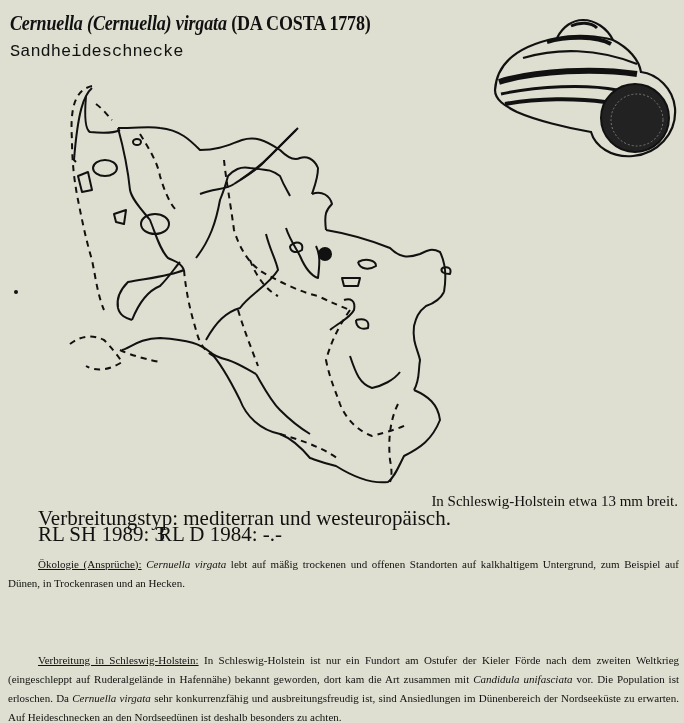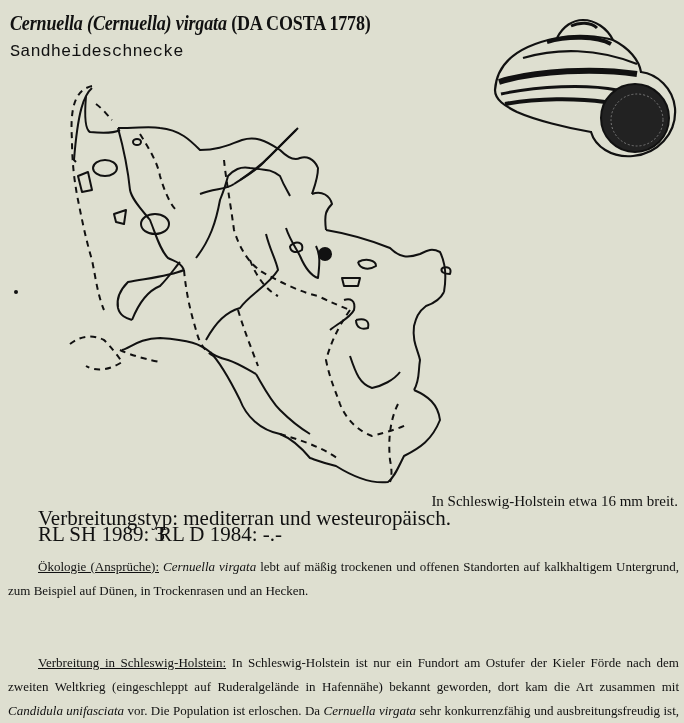--- a/index.html
+++ b/index.html
@@ -32,21 +32,21 @@
     .meta {
       position: absolute; left: 38px; top: 510px;
       font-size: 21px; line-height: 16px;
     }
     .rl { display: flex; }
     .rl span { white-space: pre; }
     .rl .c1 { width: 120px; }
     .rl .c2 { width: 170px; }
     .para {
       position: absolute; left: 8px; width: 671px;
-      font-size: 13px; line-height: 24px;
+      font-size: 11px; line-height: 19px;
       text-align: justify; text-indent: 30px;
     }
     .para .hd { text-decoration: underline; }
     .para em { font-style: italic; }
     .p1 { top: 555px; }
     .p2 { top: 651px; }
   </style>
 </head>
 <body>
 
@@ -128,21 +128,21 @@
     <path d="M238,310 C244,330 252,350 258,366"></path>
     <path d="M70,344 C80,336 92,334 104,340 C112,348 118,356 122,362 C110,370 96,372 86,366"></path>
     <path d="M120,350 C132,356 150,360 160,362"></path>
     <path d="M280,434 C300,440 320,446 340,460"></path>
   </g>
 
   <circle cx="325" cy="254" r="7" fill="#111"></circle>
   <circle cx="16" cy="292" r="2" fill="#111"></circle>
 </svg>
 
-<div class="size-note">In Schleswig-Holstein etwa 16 mm breit.</div>
+<div class="size-note">In Schleswig-Holstein etwa 13 mm breit.</div>
 
 <div class="meta">
   <div>Verbreitungstyp: mediterran und westeuropäisch.</div>
   <div class="rl">
     <span class="c1">RL SH 1989: 3</span>
     <span>RL D 1984: -.-</span>
   </div>
 </div>
 
 <div class="para p1"><span class="hd">Ökologie (Ansprüche):</span> <em>Cernuella virgata</em><span> lebt auf mäßig trockenen und offenen Standorten auf kalkhaltigem Untergrund, zum Beispiel auf Dünen, in Trockenrasen und an Hecken.</span></div>

